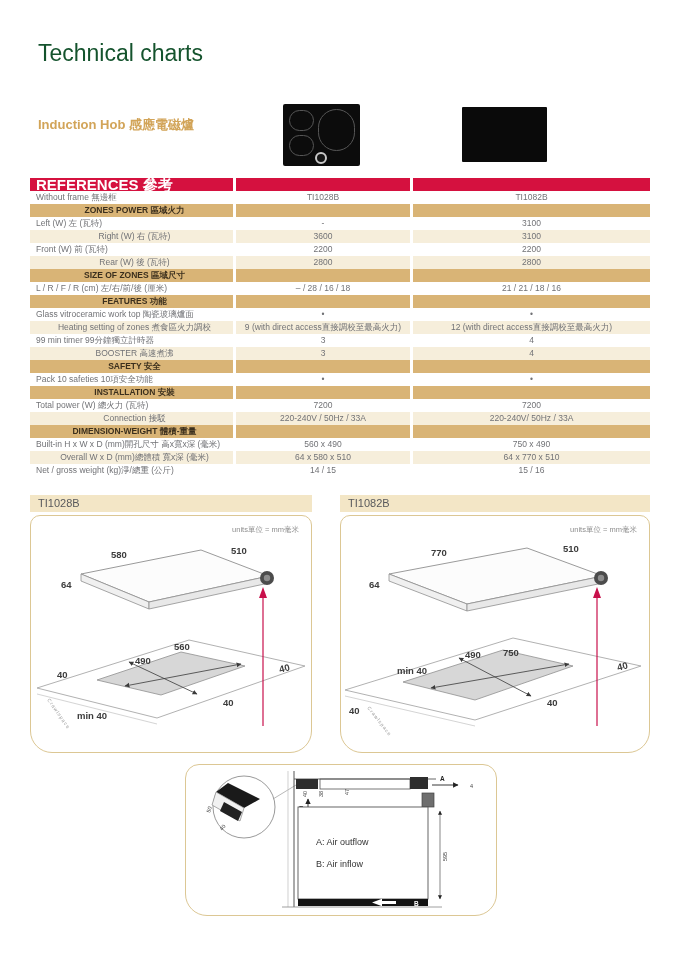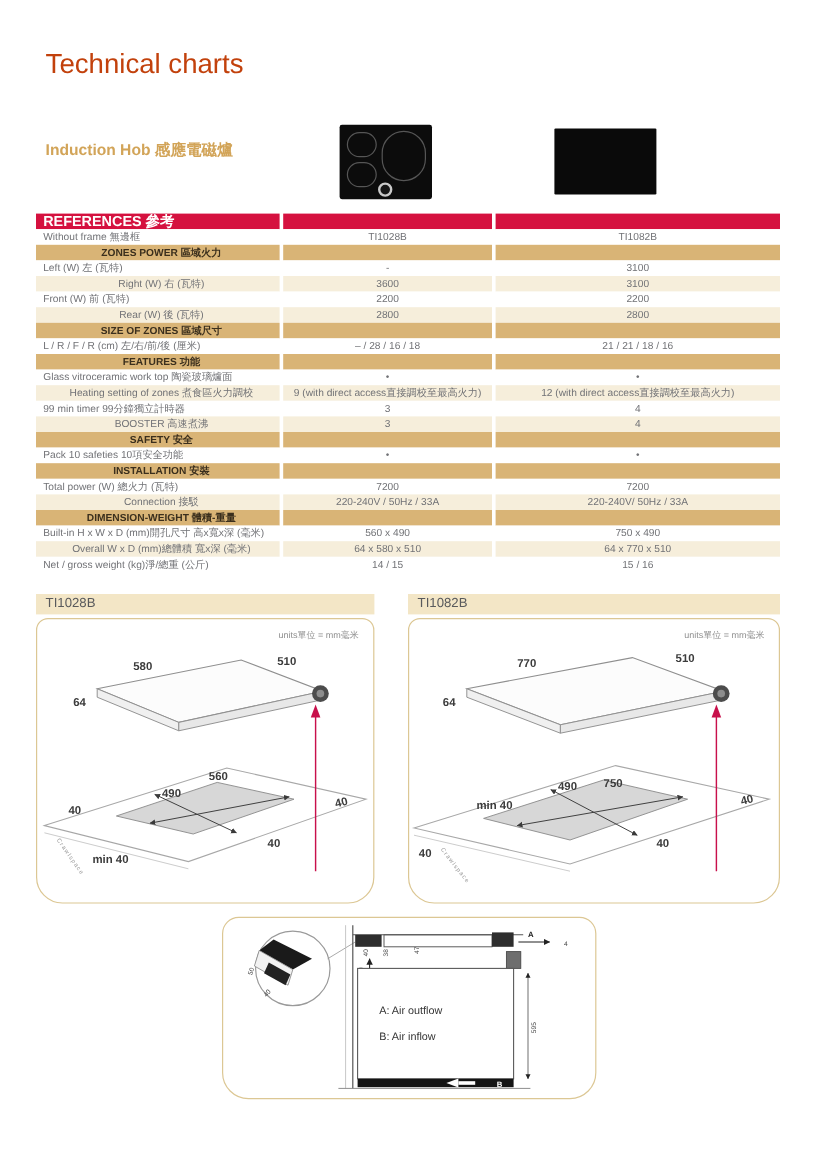--- a/index.html
+++ b/index.html
@@ -1,20 +1,20 @@
 <!DOCTYPE html>
 <html><head>
 <meta charset="utf-8">
 <style>
   * { margin:0; padding:0; box-sizing:border-box; }
   body { background:#ffffff; font-family:"Liberation Sans", sans-serif; }
   .page { position:relative; width:679px; height:960px; background:#fff; overflow:hidden; }
 
   
-  .title { position:absolute; left:38px; top:40px; font-size:23px; color:#c2410c; }
+  .title { position:absolute; left:38px; top:40px; font-size:23px; color:#14532d; }
   .subtitle { position:absolute; left:38px; top:68px; font-size:13px; font-weight:bold; color:#d2a458;margin-top:48px; }
 
   
   .hob-left { position:absolute; left:283px; top:104px; width:77px; height:62px; background:#0c0c0c; border-radius:2px; }
   .hob-left .zone { position:absolute; border:1px solid #565656; }
   .z1 { left:6px; top:6px; width:25px; height:21px; border-radius:11px; }
   .z2 { left:6px; top:31px; width:25px; height:21px; border-radius:11px; }
   .z3 { left:35px; top:5px; width:37px; height:42px; border-radius:19px; }
   .knob { position:absolute; left:32px; bottom:2px; width:12px; height:12px; border:2px solid #c9c9c9; border-radius:50%; background:#161616; }
   .hob-right { position:absolute; left:462px; top:107px; width:85px; height:55px; background:#0a0a0a; border-radius:1px; }
@@ -23,21 +23,21 @@
   .spec-table { position:absolute; left:30px; top:178px; width:620px; }
   .trow { display:grid; grid-template-columns:203px 174px 237px; column-gap:3px; height:13px; }
   .trow > div { height:13px; line-height:13px; font-size:8.5px; color:#717276; background:#fff;
                 white-space:nowrap; overflow:hidden; }
   .trow .lab { padding-left:6px; text-align:left; }
   .trow .val { text-align:center; }
   .trow.alt > div { background:#f6eedb;text-align:center; }
   .trow.section > div { background:#d9b476; }
   .trow.section .lab { color:#3b2f1d; font-weight:bold; font-size:8.5px;text-align:center; }
   .trow.redhead > div { background:#d5113f; }
-  .trow.redhead .lab { color:#ffffff; font-weight:bold; font-size:12px; }
+  .trow.redhead .lab { color:#ffffff; font-weight:bold; font-size:15px; }
 
   
   .panel { position:absolute; }
   .panel-titlebar { height:17px; line-height:17px; background:#f3e6c6; color:#595a5c; font-size:11px; padding-left:8px; }
   .panel-box { margin-top:3px; background:#fff; border:1px solid #dcc794; border-radius:10px 10px 22px 22px; position:relative;text-align:right; }
   .units { position:absolute; top:9px; right:12px; font-size:7.5px; color:#8f8f8f; }
   .p-left { left:30px; top:495px; width:282px; }
   .p-left .panel-box { height:238px; }
   .p-right { left:340px; top:495px; width:310px; }
   .p-right .panel-box { height:238px; }

